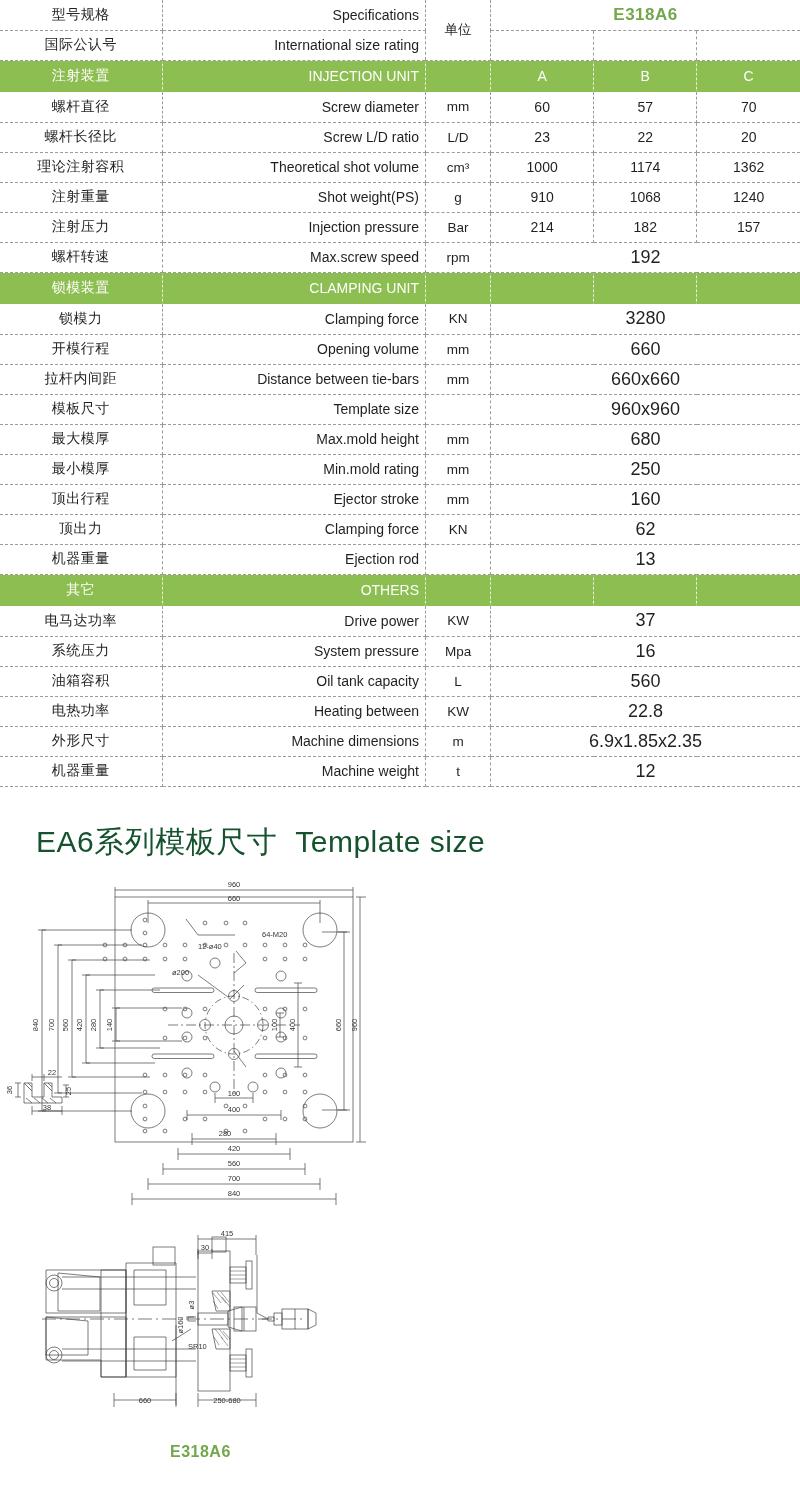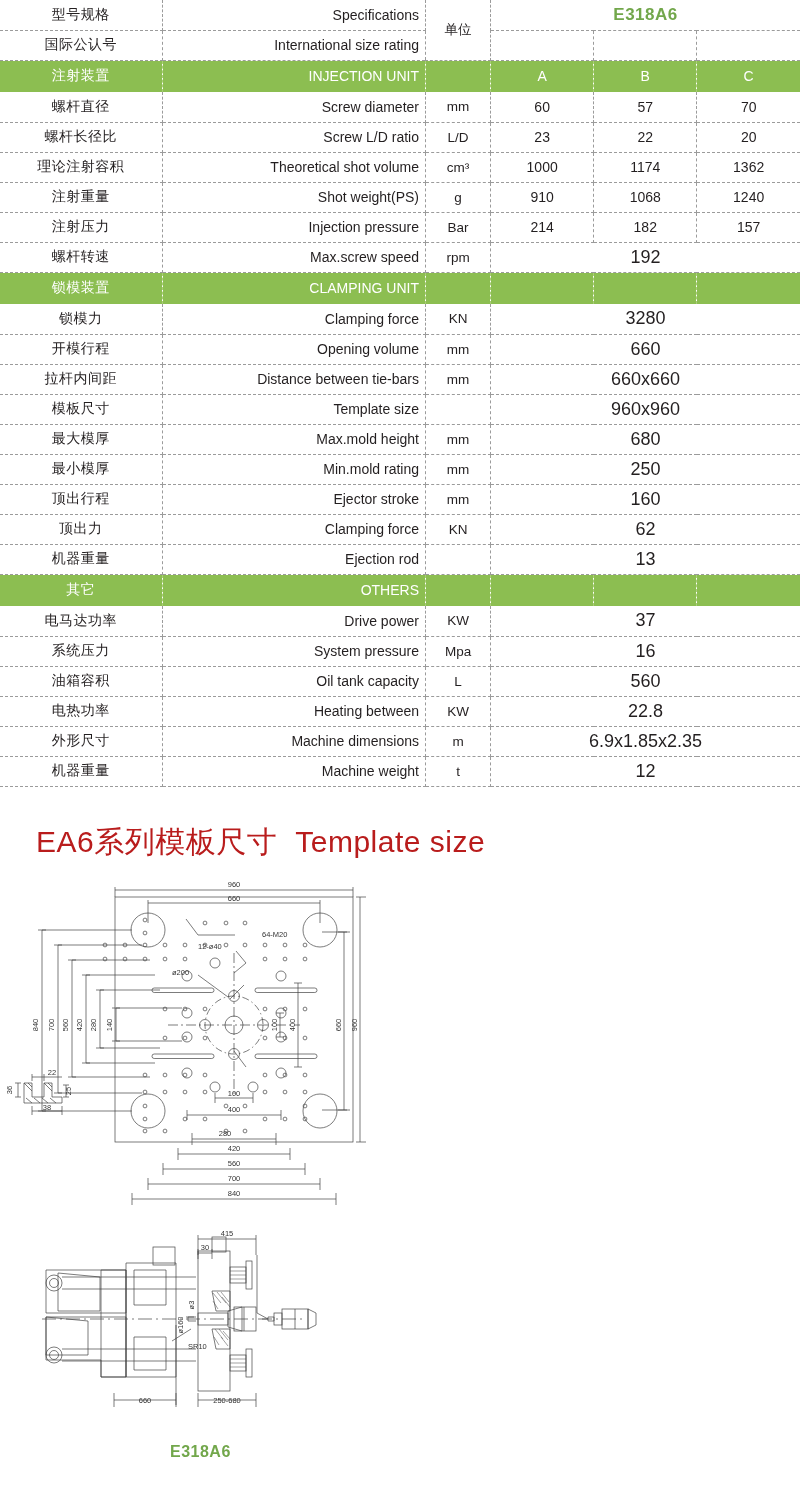--- a/index.html
+++ b/index.html
@@ -64,21 +64,21 @@
 
   .unit-cell { vertical-align: middle; margin-top: 36px; }
 
   
   .section-title {
     position: absolute;
     left: 36px;
     top: 822px;
     font-size: 30px;
     letter-spacing: .5px;
-    color: #b91c1c;
+    color: #14532d;
     white-space: nowrap;
   }
   .section-title .en { margin-left: 18px; }
 
   
   .drawing-wrap { position: absolute; left: 0; top: 875px; width: 652px; }
   .drawing2-wrap { position: absolute; left: 16px; top: 1225px; width: 800px; }
 
   .model-caption {
     position: absolute;

